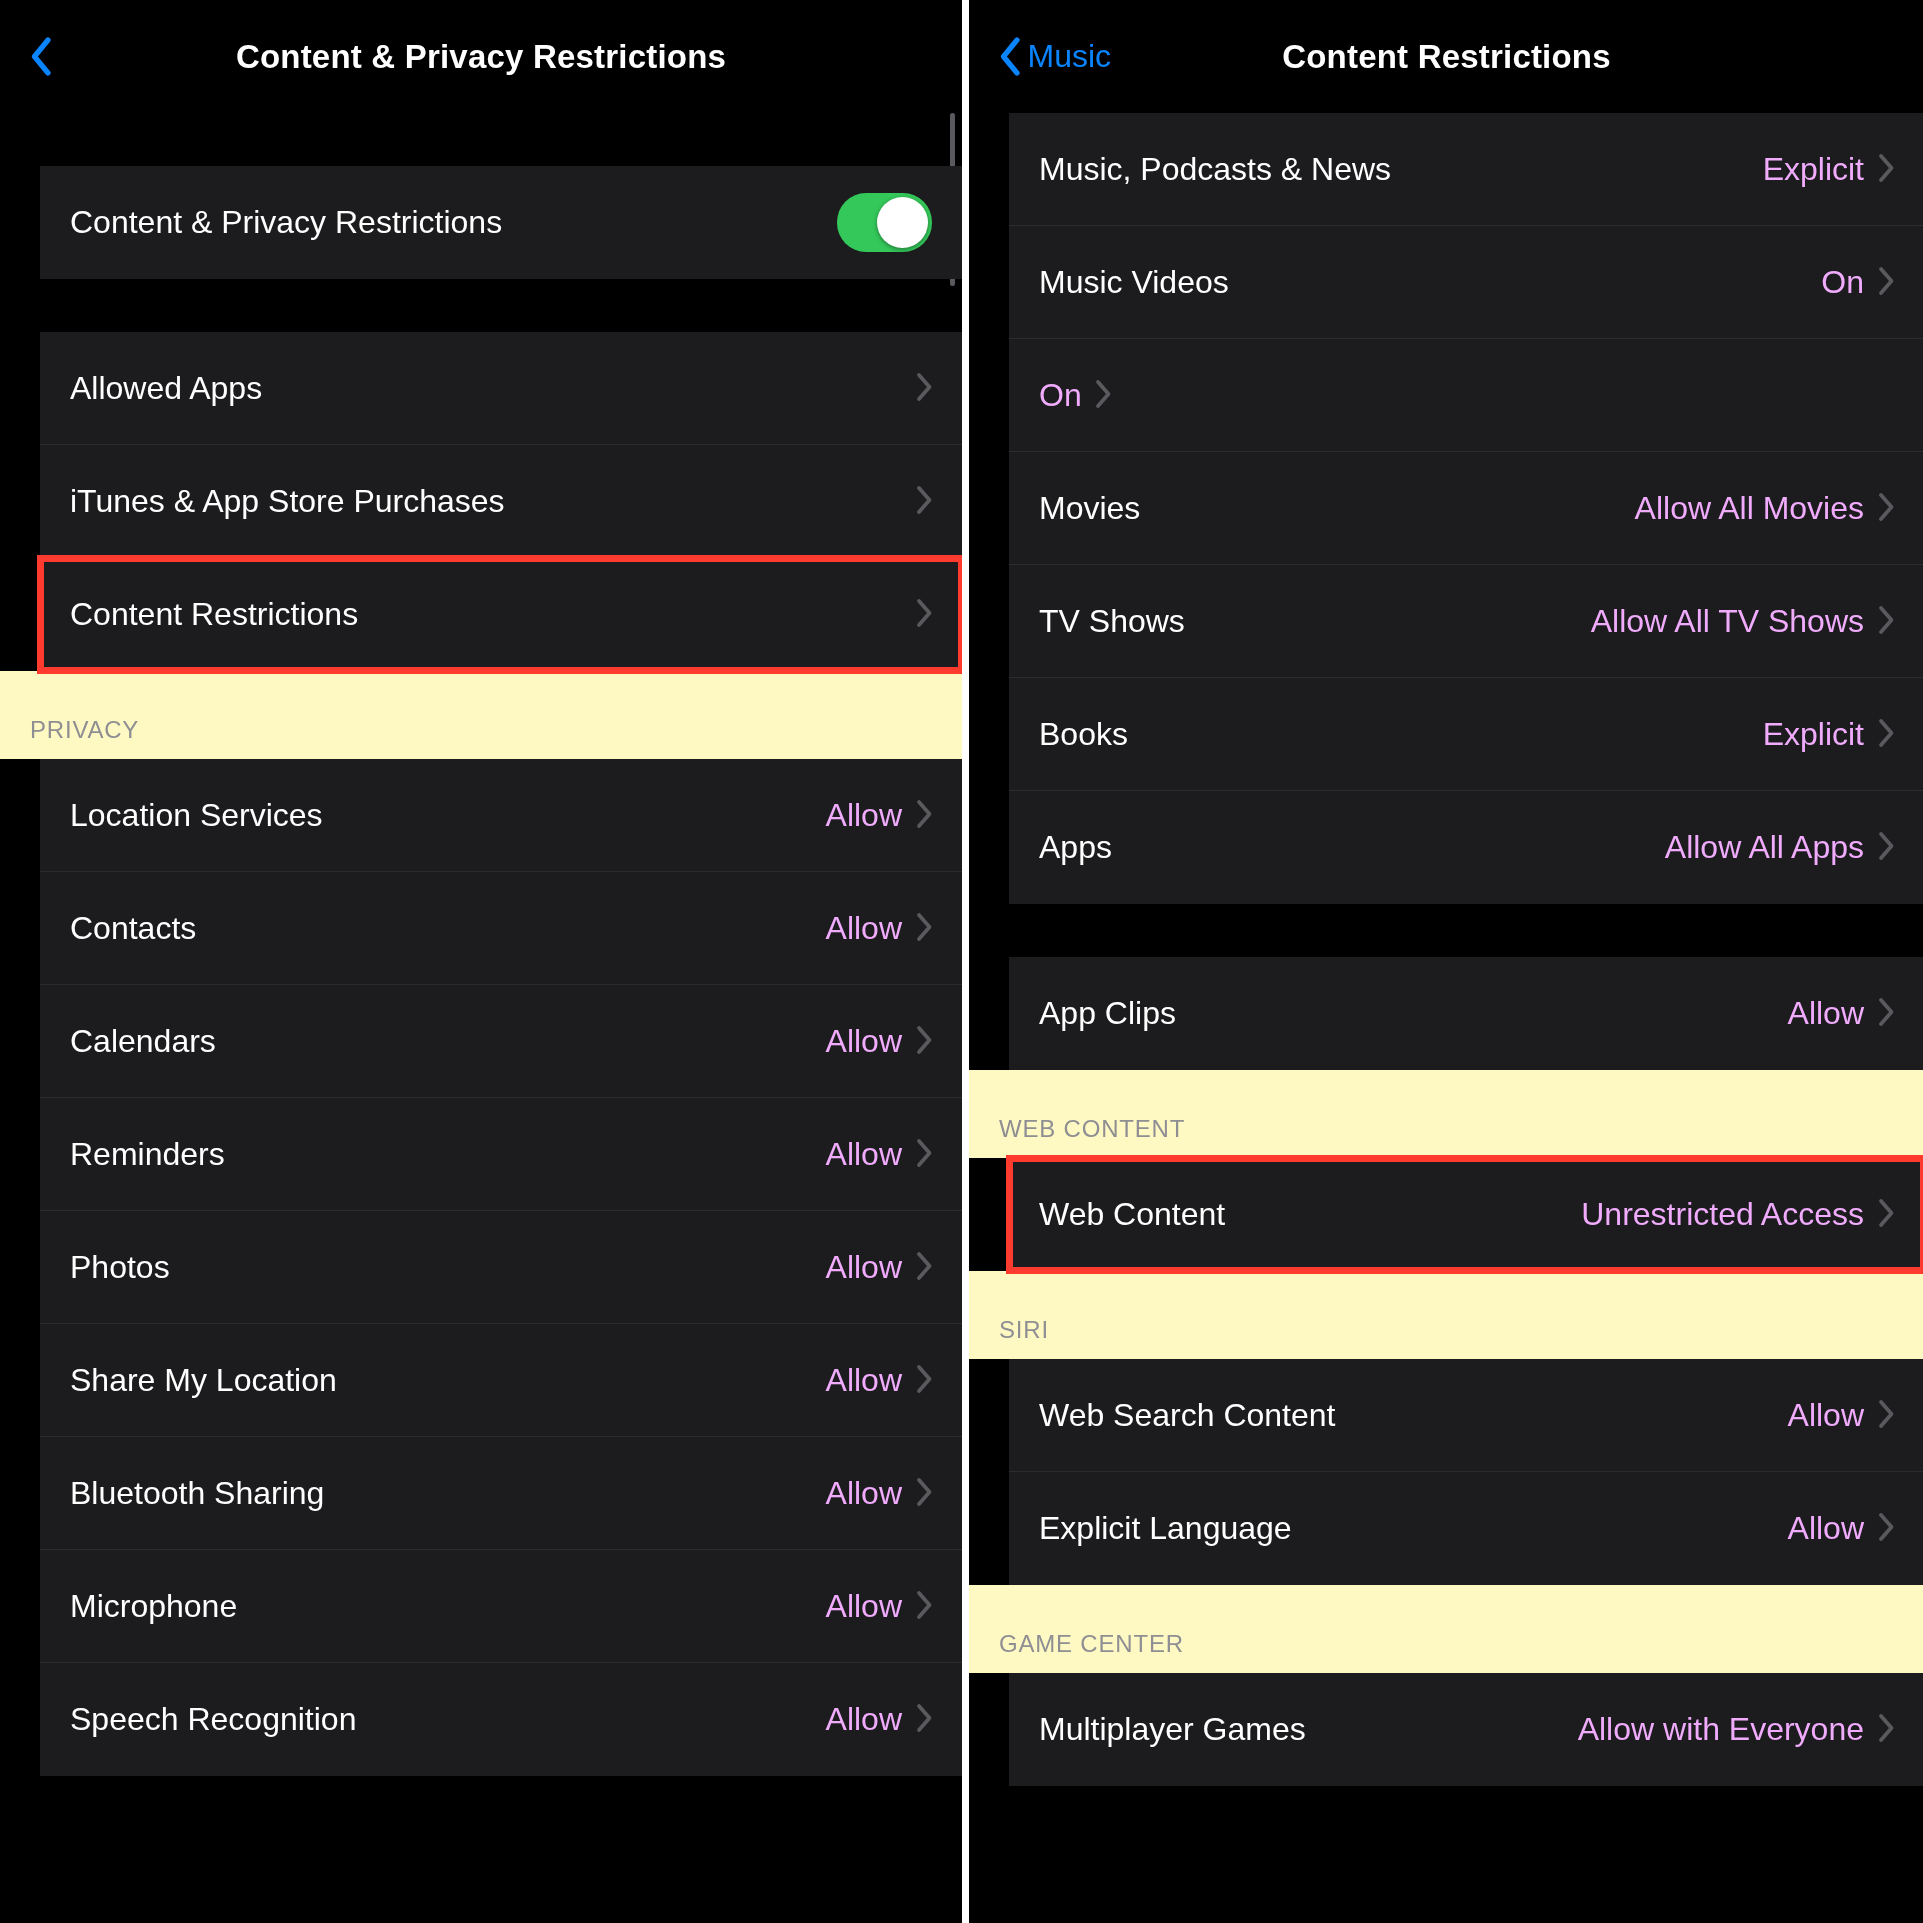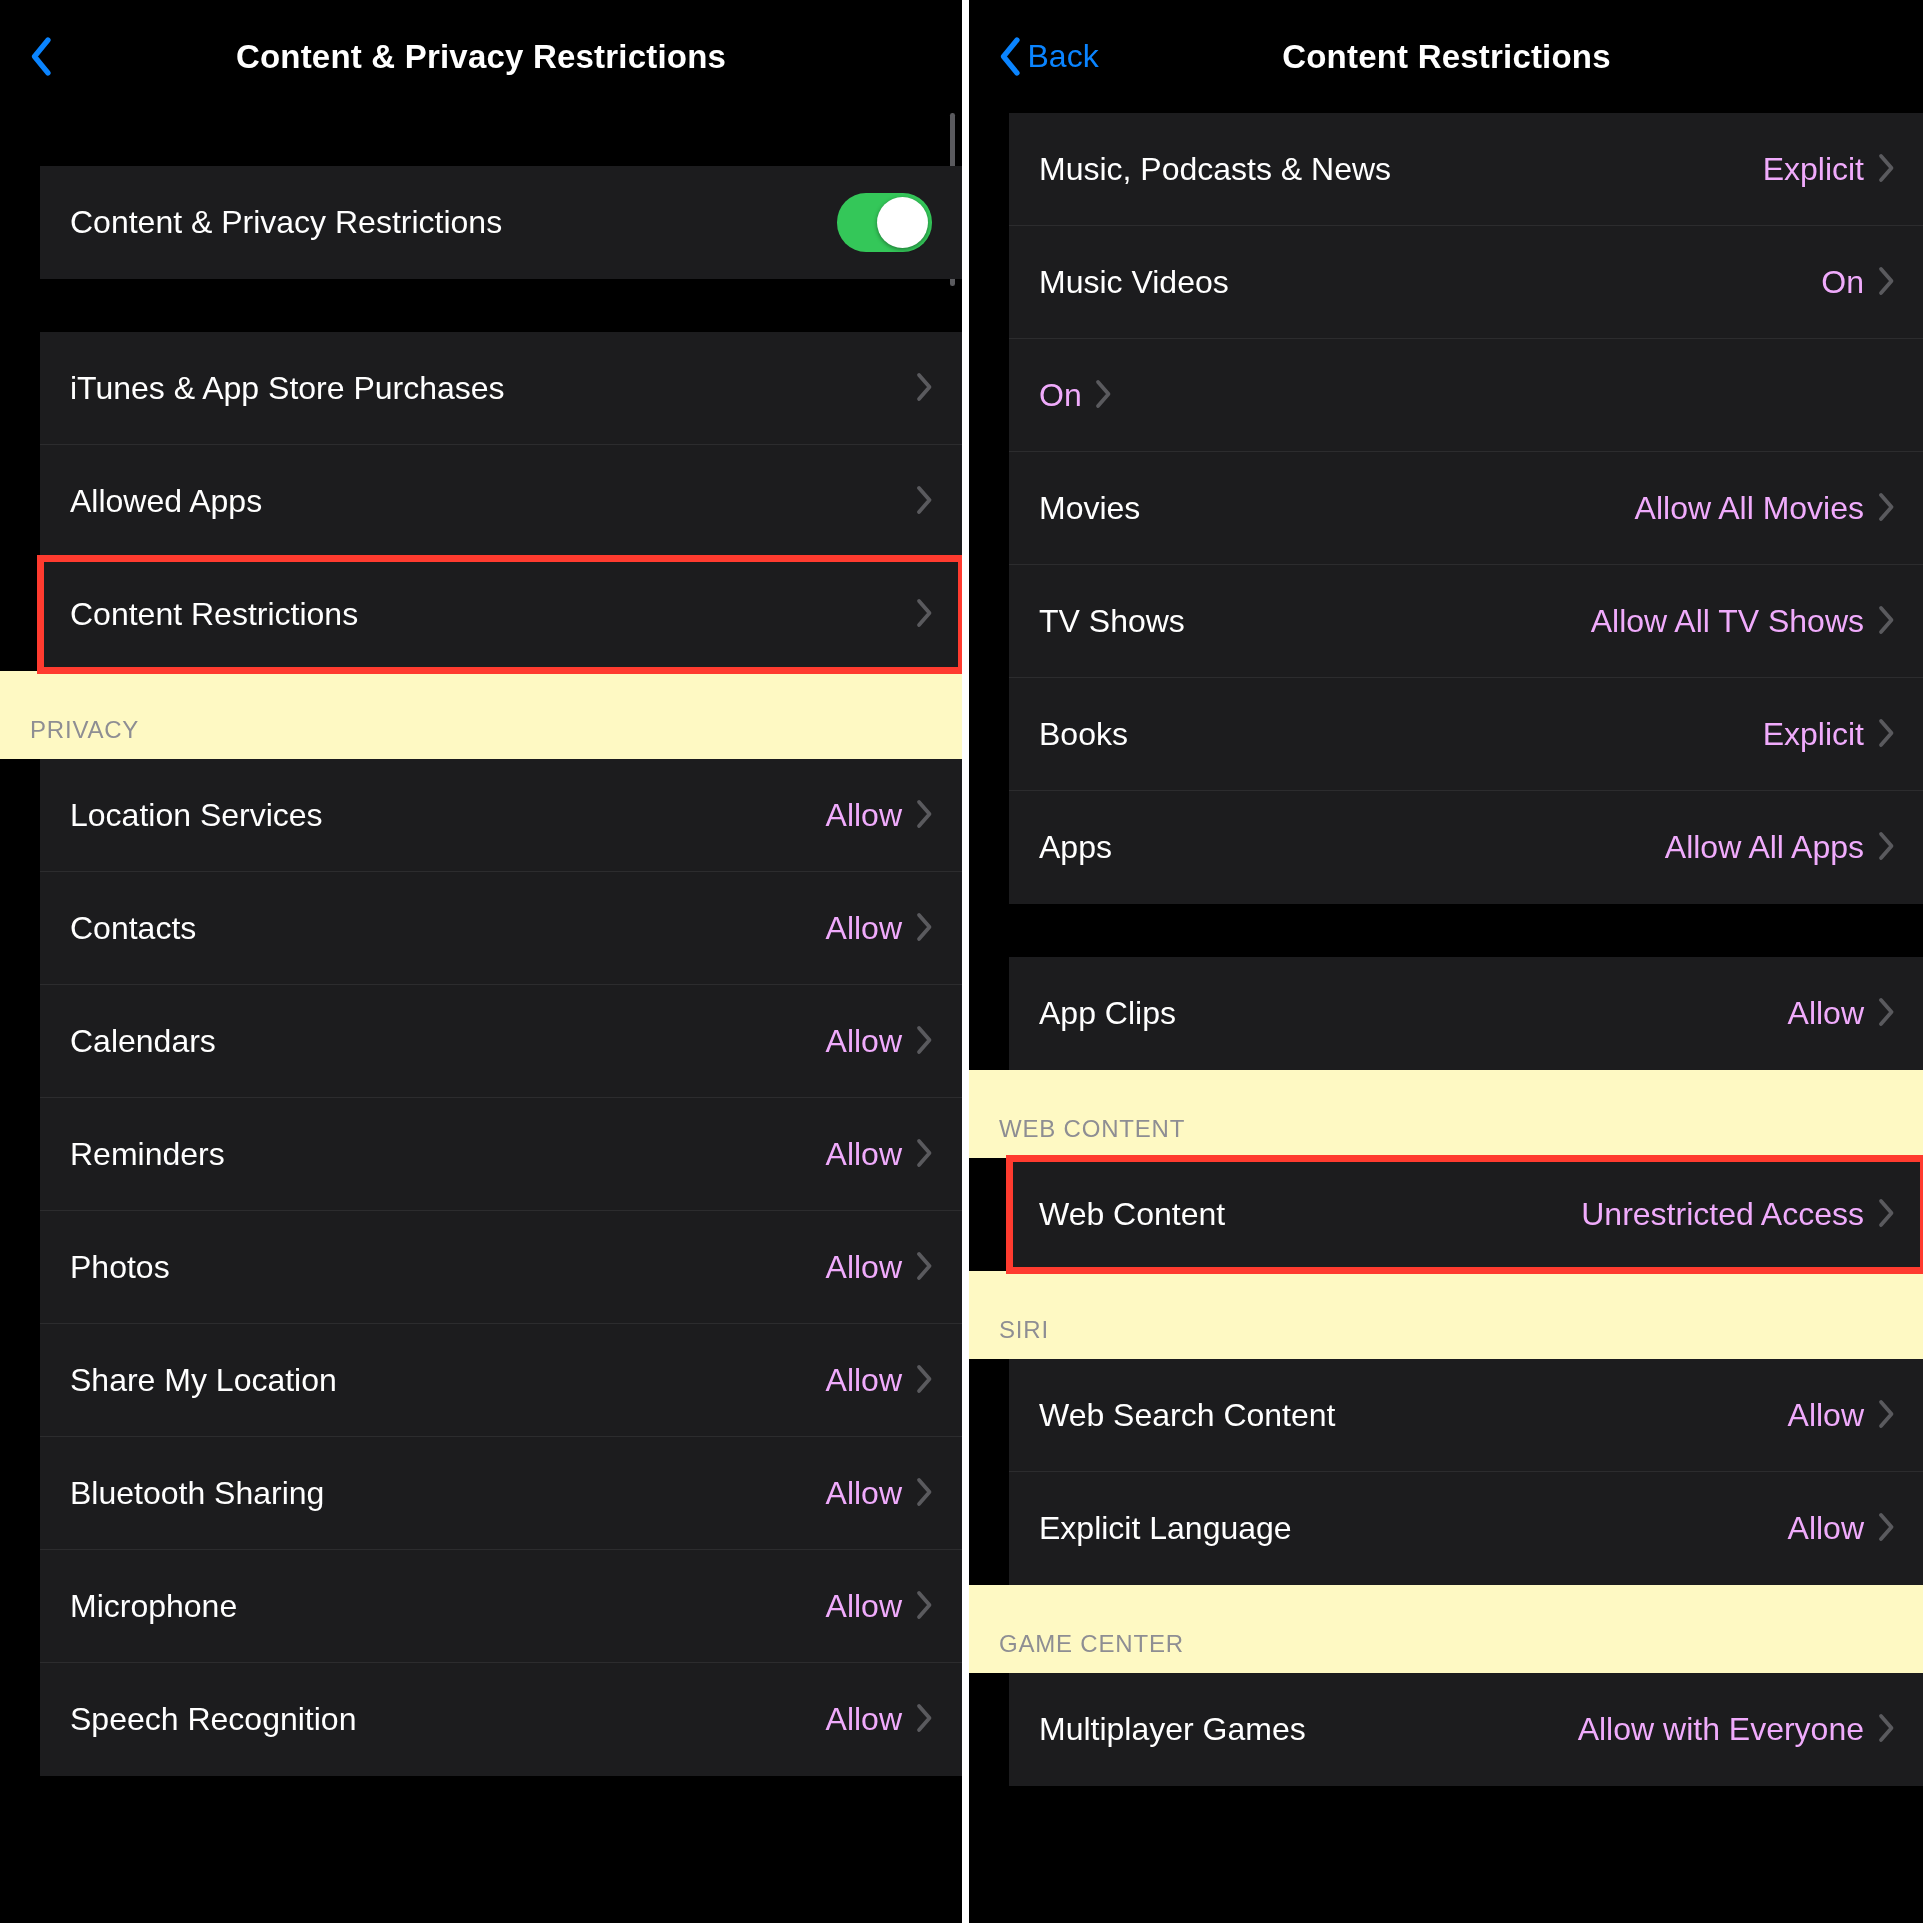--- a/index.html
+++ b/index.html
@@ -153,27 +153,27 @@
         <div class="row no-border">
           <span class="row-label">Content &amp; Privacy Restrictions</span>
           <span class="switch">
               <span class="knob"></span>
             </span>
         </div>
 
         <div class="section-gap"></div>
 
         <div class="row">
+          <span class="row-label">Allowed Apps</span>
+          <span class="row-chevron"><svg width="16.5" height="30" viewBox="0 0 22 40">
+                <path d="M4 4 L18 20 L4 36" stroke="#5a5a5e" stroke-width="5" fill="none" stroke-linecap="round" stroke-linejoin="round"></path>
+              </svg></span>
+        </div>
+        <div class="row">
           <span class="row-label">iTunes &amp; App Store Purchases</span>
-          <span class="row-chevron"><svg width="16.5" height="30" viewBox="0 0 22 40">
-                <path d="M4 4 L18 20 L4 36" stroke="#5a5a5e" stroke-width="5" fill="none" stroke-linecap="round" stroke-linejoin="round"></path>
-              </svg></span>
-        </div>
-        <div class="row">
-          <span class="row-label">Allowed Apps</span>
           <span class="row-chevron"><svg width="16.5" height="30" viewBox="0 0 22 40">
                 <path d="M4 4 L18 20 L4 36" stroke="#5a5a5e" stroke-width="5" fill="none" stroke-linecap="round" stroke-linejoin="round"></path>
               </svg></span>
         </div>
         <div class="row no-border highlight">
           <span class="row-label">Content Restrictions</span>
           <span class="row-chevron"><svg width="16.5" height="30" viewBox="0 0 22 40">
                 <path d="M4 4 L18 20 L4 36" stroke="#5a5a5e" stroke-width="5" fill="none" stroke-linecap="round" stroke-linejoin="round"></path>
               </svg></span>
         </div>
@@ -250,21 +250,21 @@
 
   <div class="panel">
     <div class="panel-inner">
       <div class="navbar">
         <div class="back-btn">
           <span class="chevron">
             <svg width="22.5" height="39" viewBox="0 0 30 52" fill="none">
                 <path d="M24 4 L6 26 L24 48" stroke="#0a84ff" stroke-width="7" stroke-linecap="round" stroke-linejoin="round"></path>
               </svg>
           </span>
-          <span class="back-text">Back</span>
+          <span class="back-text">Music</span>
         </div>
         <div class="nav-title">Content Restrictions</div>
       </div>
       <div class="content">
         <div class="scroll-ind" style="top:83px;height:488px"></div>
 
         <div class="row">
           <span class="row-label">Music, Podcasts &amp; News</span>
           <span class="row-value">Explicit</span>
           <span class="row-chevron"><svg width="16.5" height="30" viewBox="0 0 22 40">

